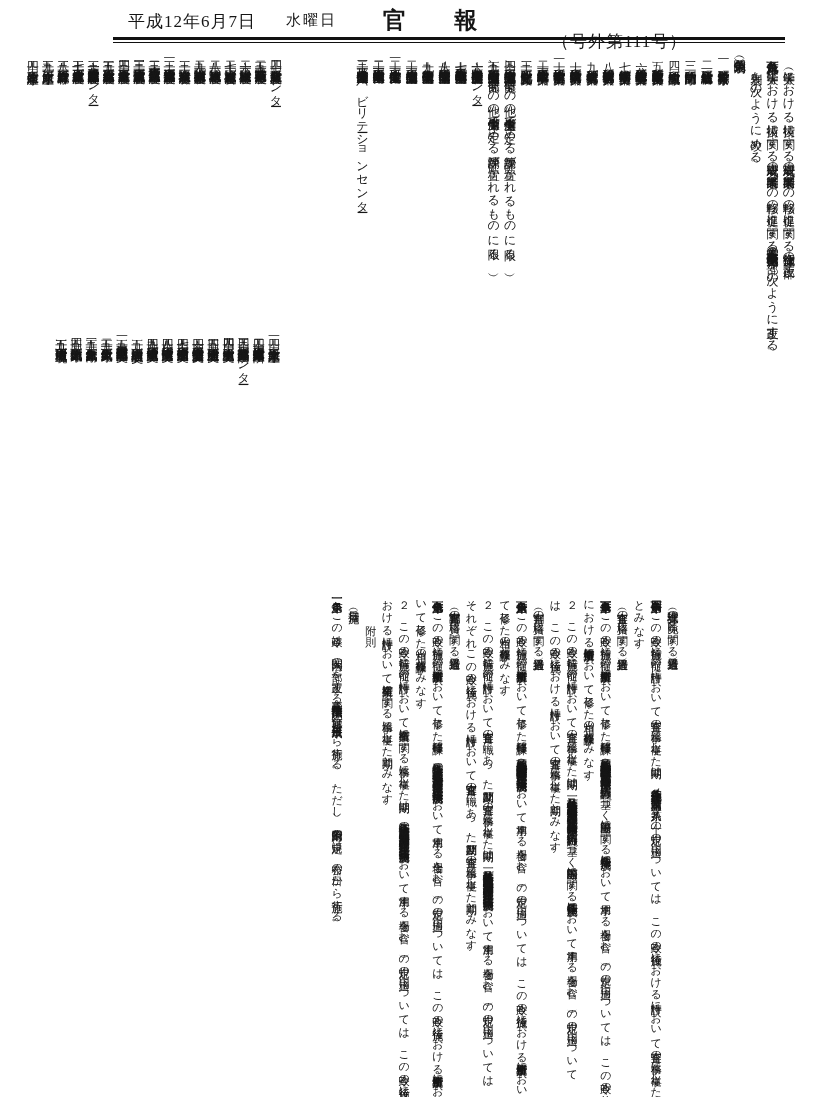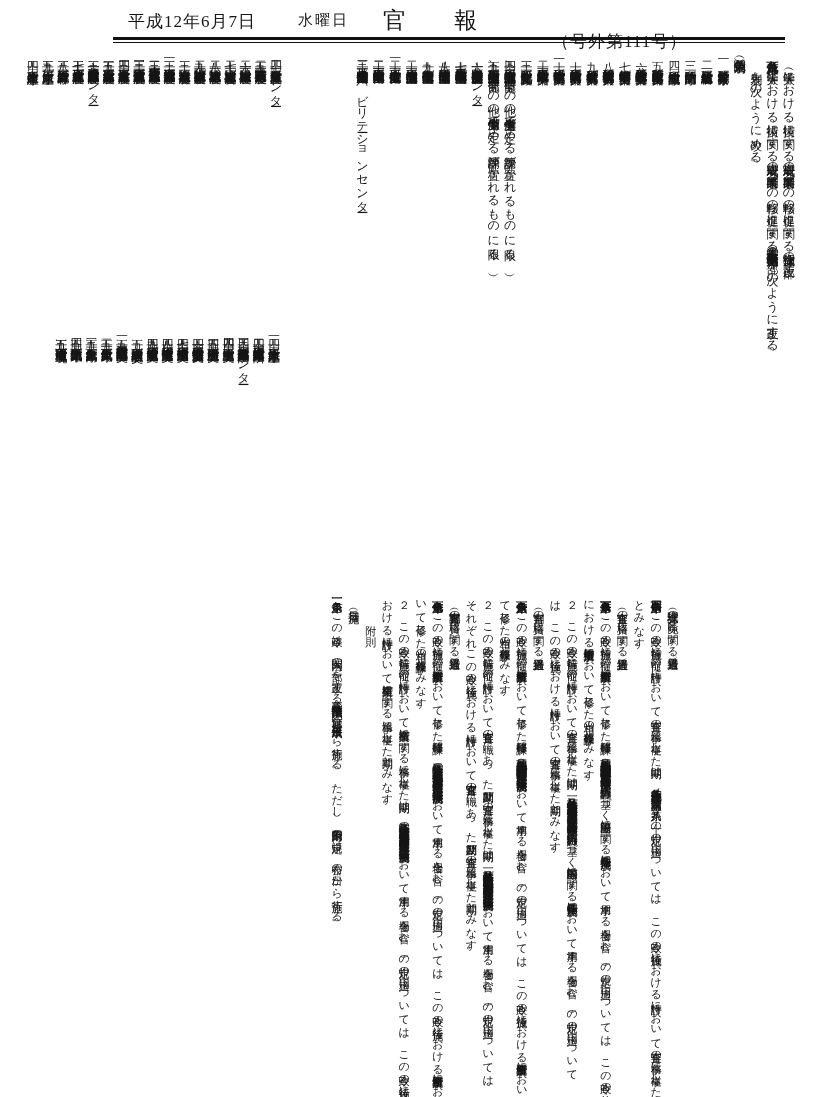--- a/index.html
+++ b/index.html
@@ -7,22 +7,22 @@
     position:relative;
     width:833px;height:1097px;
     background:#fff;
     color:#161616;
     font-family:"Liberation Serif","DejaVu Serif",serif;
     overflow:hidden;
   }
   
   .hdr{position:absolute;top:0;left:0;width:750px;height:46px;}
   .hdr-date{position:absolute;left:128px;top:10px;font-size:17px;letter-spacing:1px;}
-  .hdr-week{position:absolute;left:298px;top:11px;font-size:15px;letter-spacing:2px;}
-  .hdr-title{position:absolute;left:383px;top:5px;font-size:23px;font-weight:normal;letter-spacing:2.1em;}
+  .hdr-week{position:absolute;left:286px;top:11px;font-size:15px;letter-spacing:2px;}
+  .hdr-title{position:absolute;left:383px;top:5px;font-size:23px;font-weight:bold;letter-spacing:2.1em;}
   .hdr-issue{position:absolute;left:552px;top:10px;font-size:17px;letter-spacing:1px;margin-top:20px;}
   .rule-thick{position:absolute;left:113px;top:37px;width:672px;height:3px;background:#111;}
   .rule-thin{position:absolute;left:113px;top:42px;width:672px;height:1px;background:#111;}
   
   .vtext{
     position:absolute;
     writing-mode:vertical-rl;
     -webkit-writing-mode:vertical-rl;
     text-orientation:mixed;
     overflow:visible;

